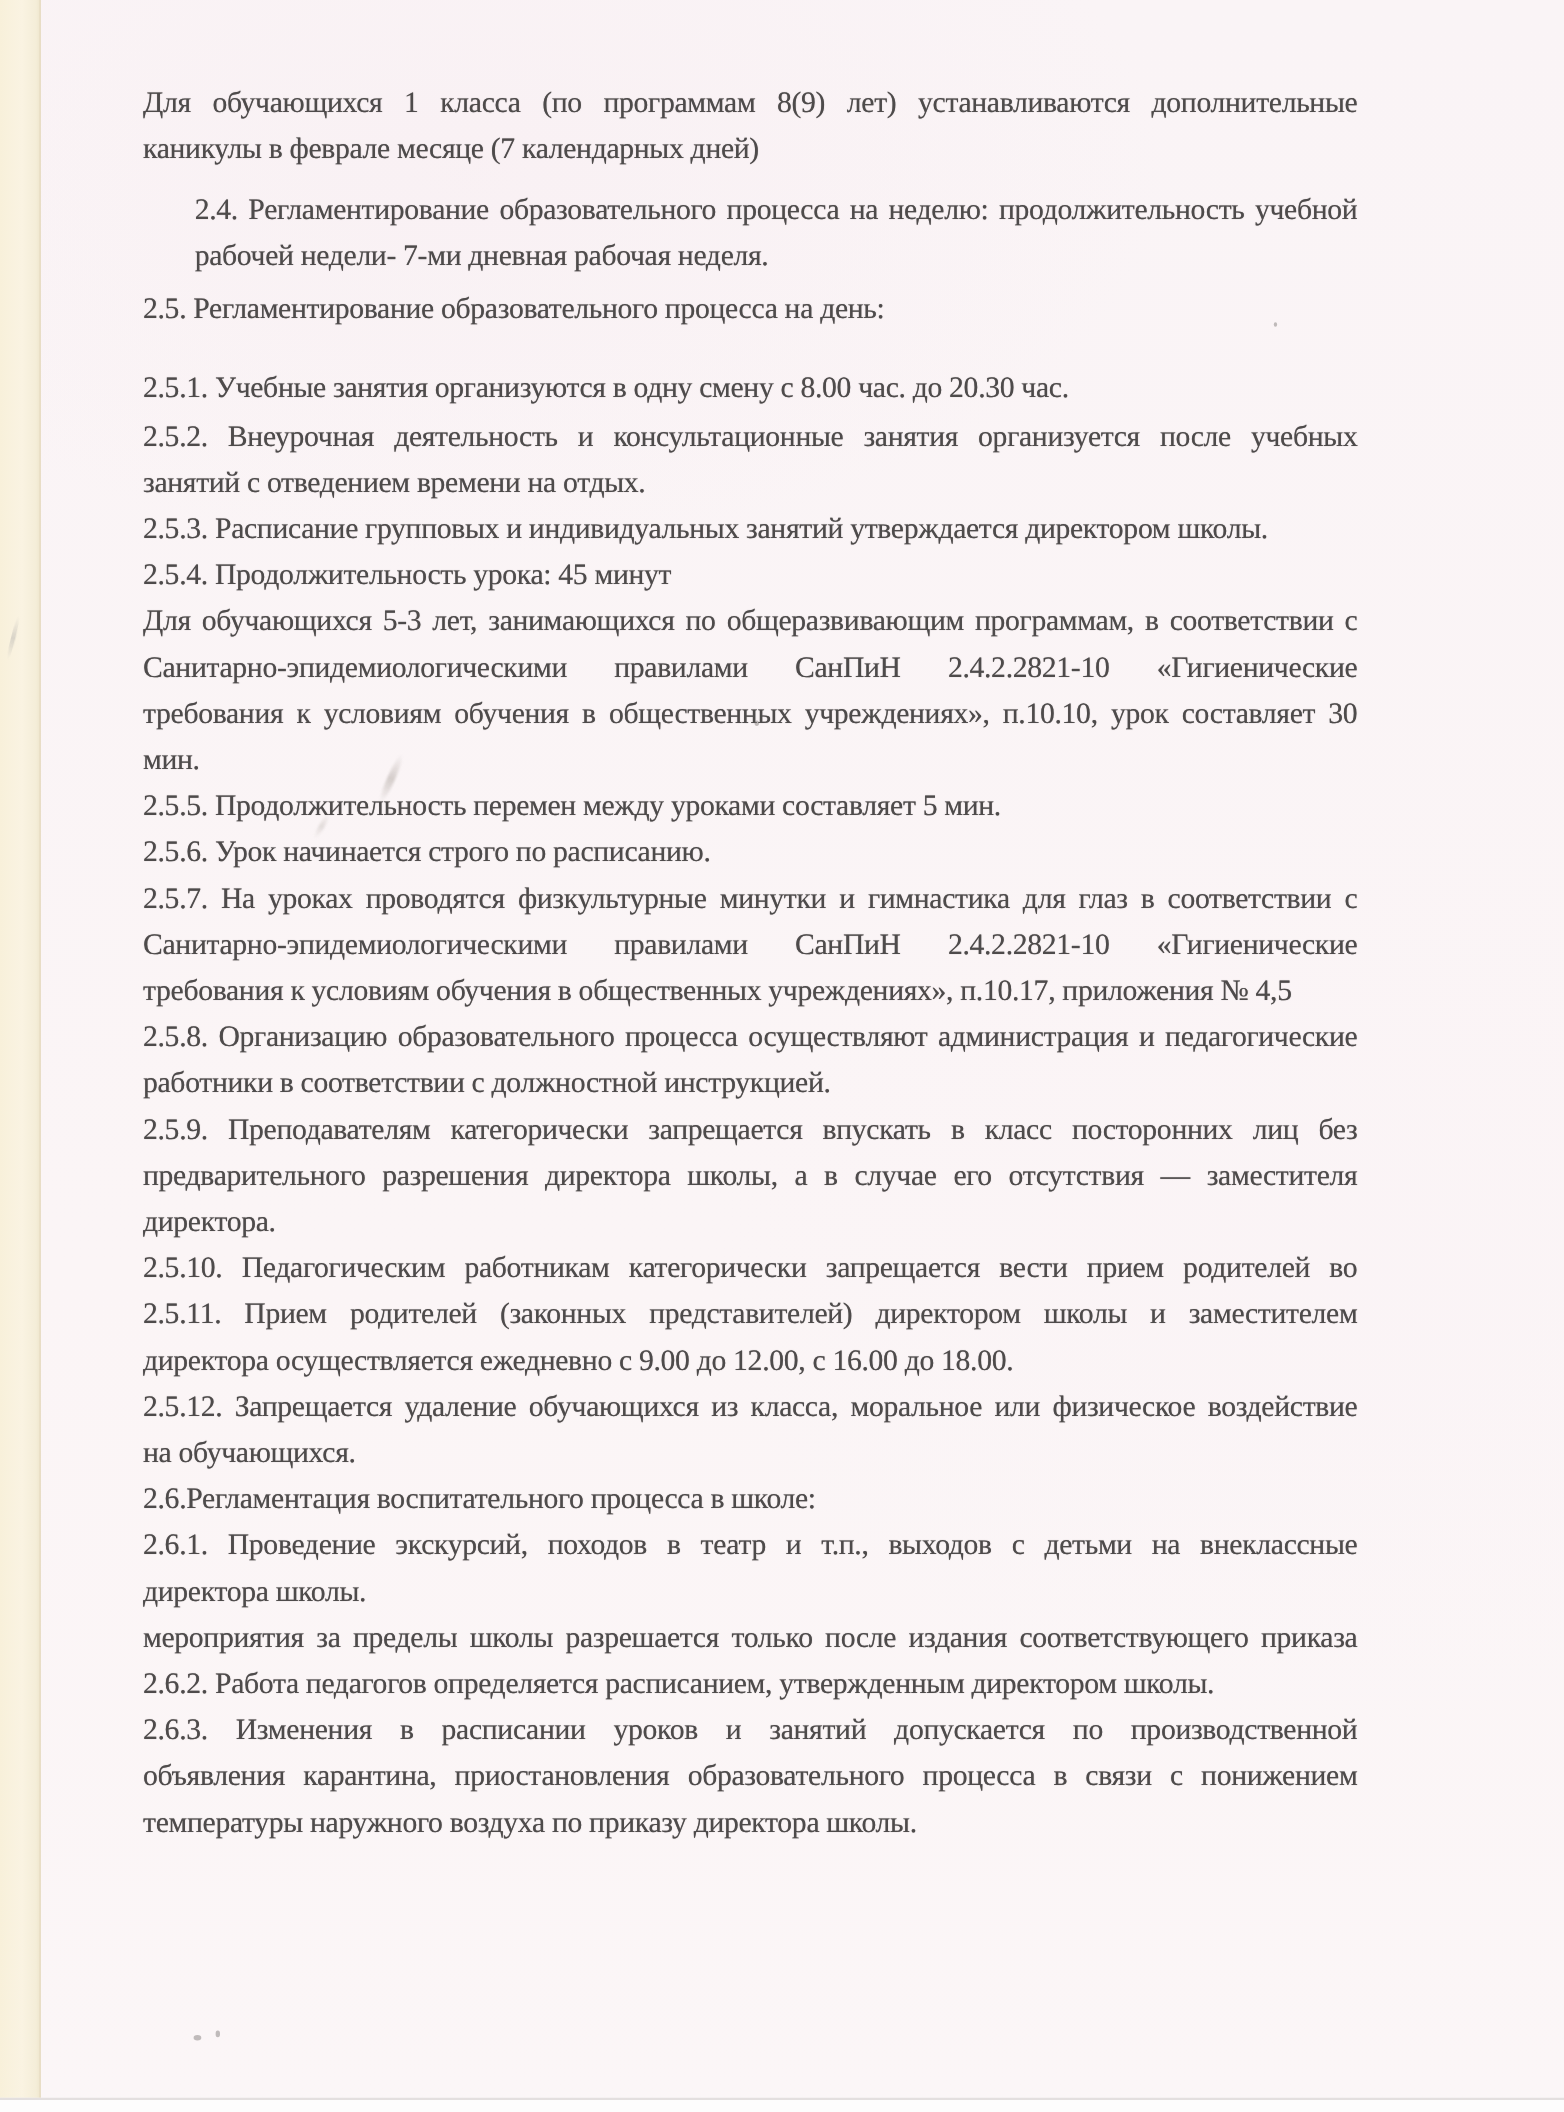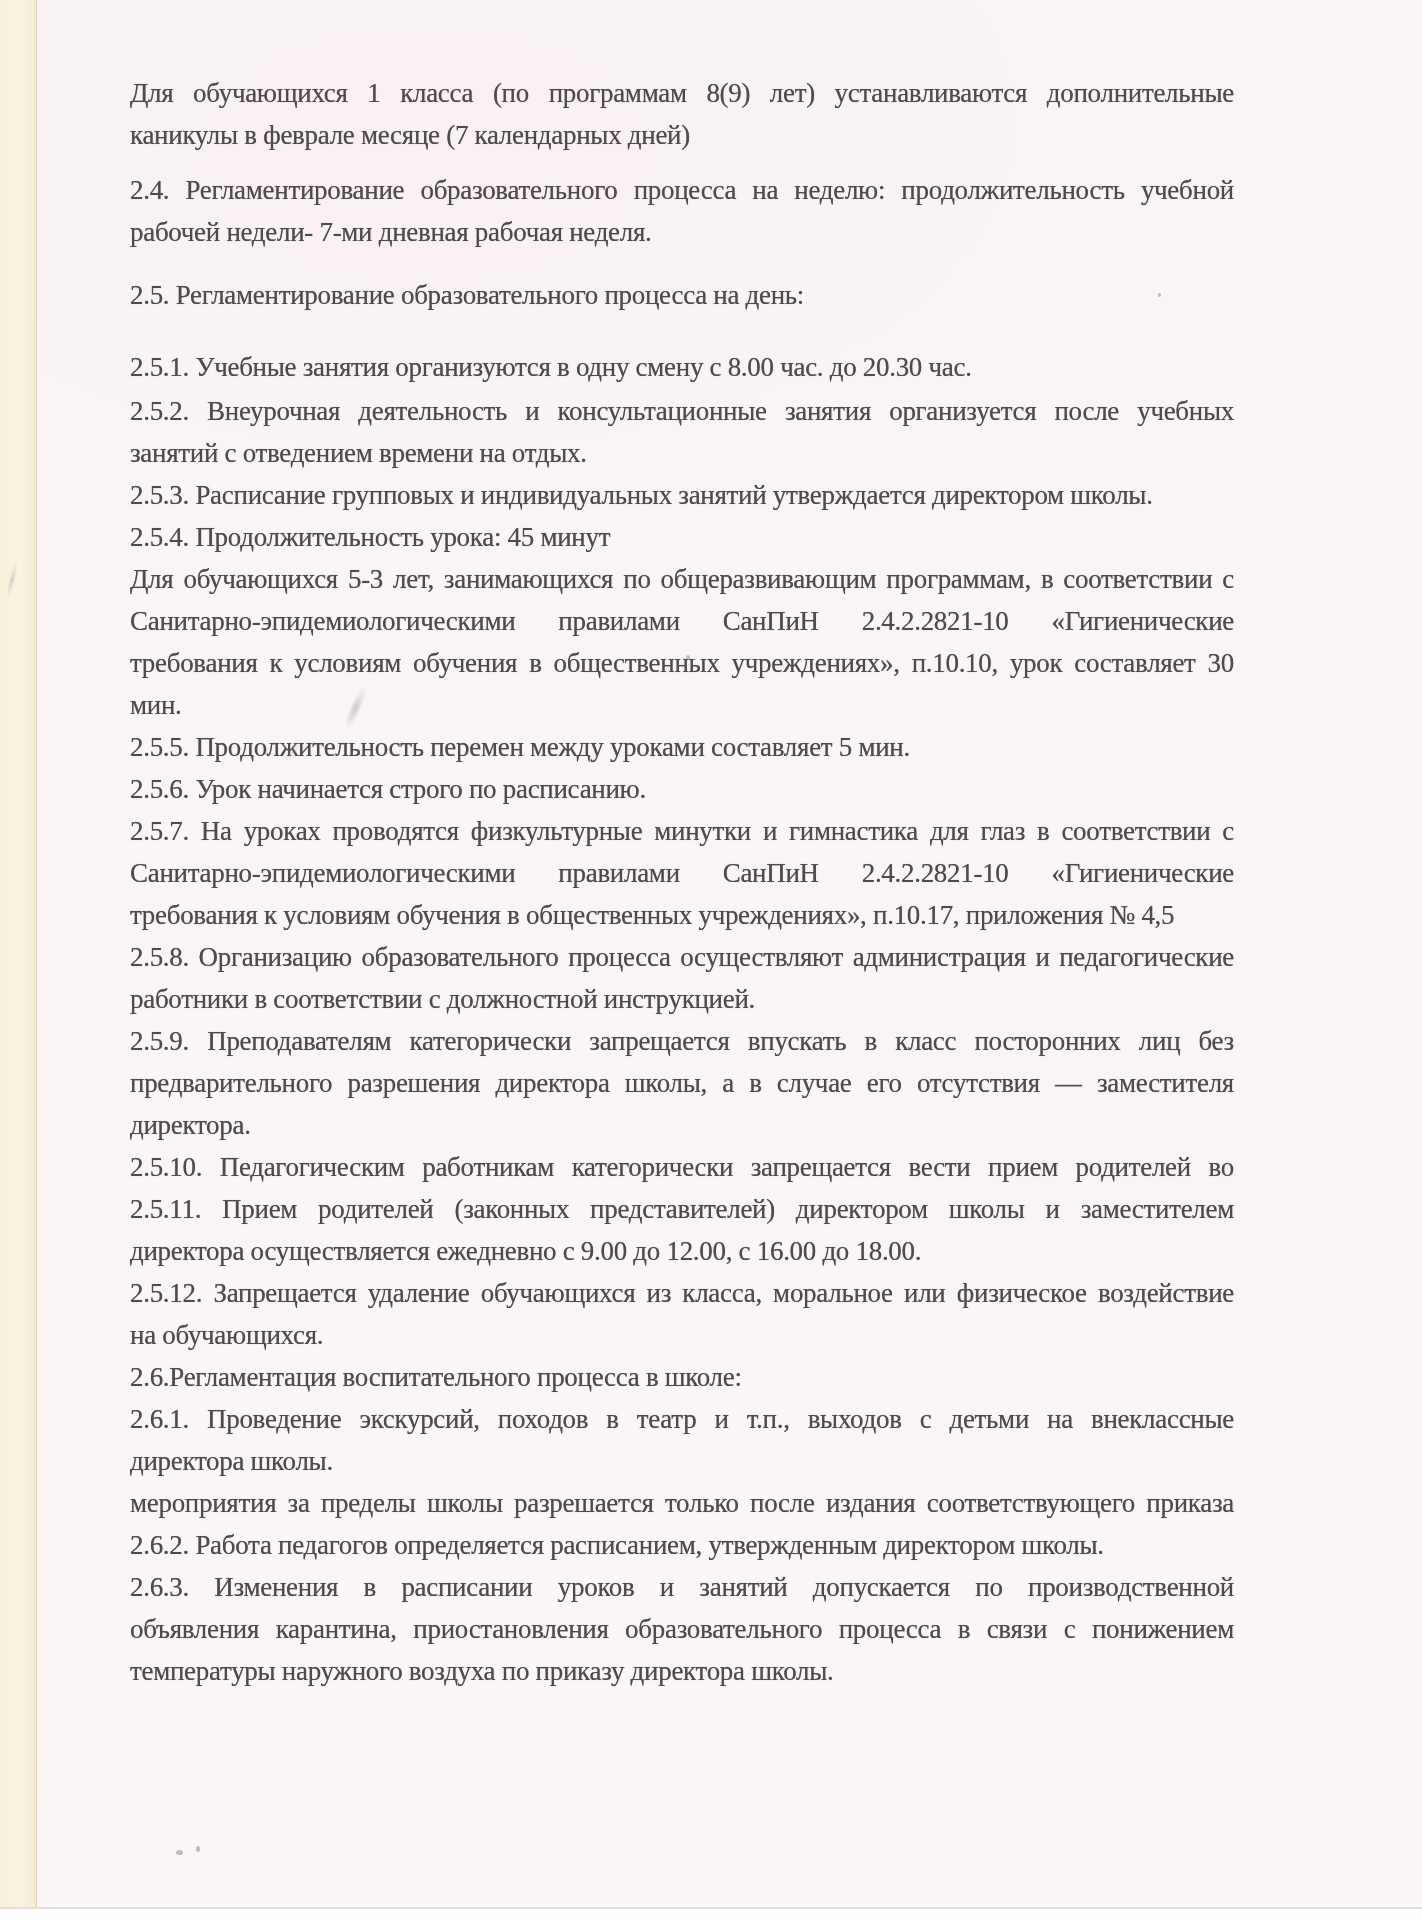--- a/index.html
+++ b/index.html
@@ -91,25 +91,25 @@
 <body>
 
 <div class="page">
   <div class="edge-strip"></div>
 
   <div class="content">
       <div class="para">
         <div class="line just">Для обучающихся 1 класса (по программам 8(9) лет) устанавливаются дополнительные</div>
         <div class="line">каникулы в феврале месяце (7 календарных дней)</div>
       </div>
-      <div class="para" style="margin-top: 13px;">
+      <div class="para" style="margin-top: 13px; margin-left: 47px;">
         <div class="line just">2.4. Регламентирование образовательного процесса на неделю: продолжительность учебной</div>
         <div class="line">рабочей недели- 7-ми дневная рабочая неделя.</div>
       </div>
-      <div class="para" style="margin-top: 21px;">
+      <div class="para" style="margin-top: 6px;">
         <div class="line">2.5. Регламентирование образовательного процесса на день:</div>
       </div>
       <div class="para" style="margin-top: 30px;">
         <div class="line">2.5.1. Учебные занятия организуются в одну смену с 8.00 час. до 20.30 час.</div>
       </div>
       <div class="para" style="margin-top: 2px;">
         <div class="line just">2.5.2. Внеурочная деятельность и консультационные занятия организуется после учебных</div>
         <div class="line">занятий с отведением времени на отдых.</div>
       </div>
       <div class="para">

